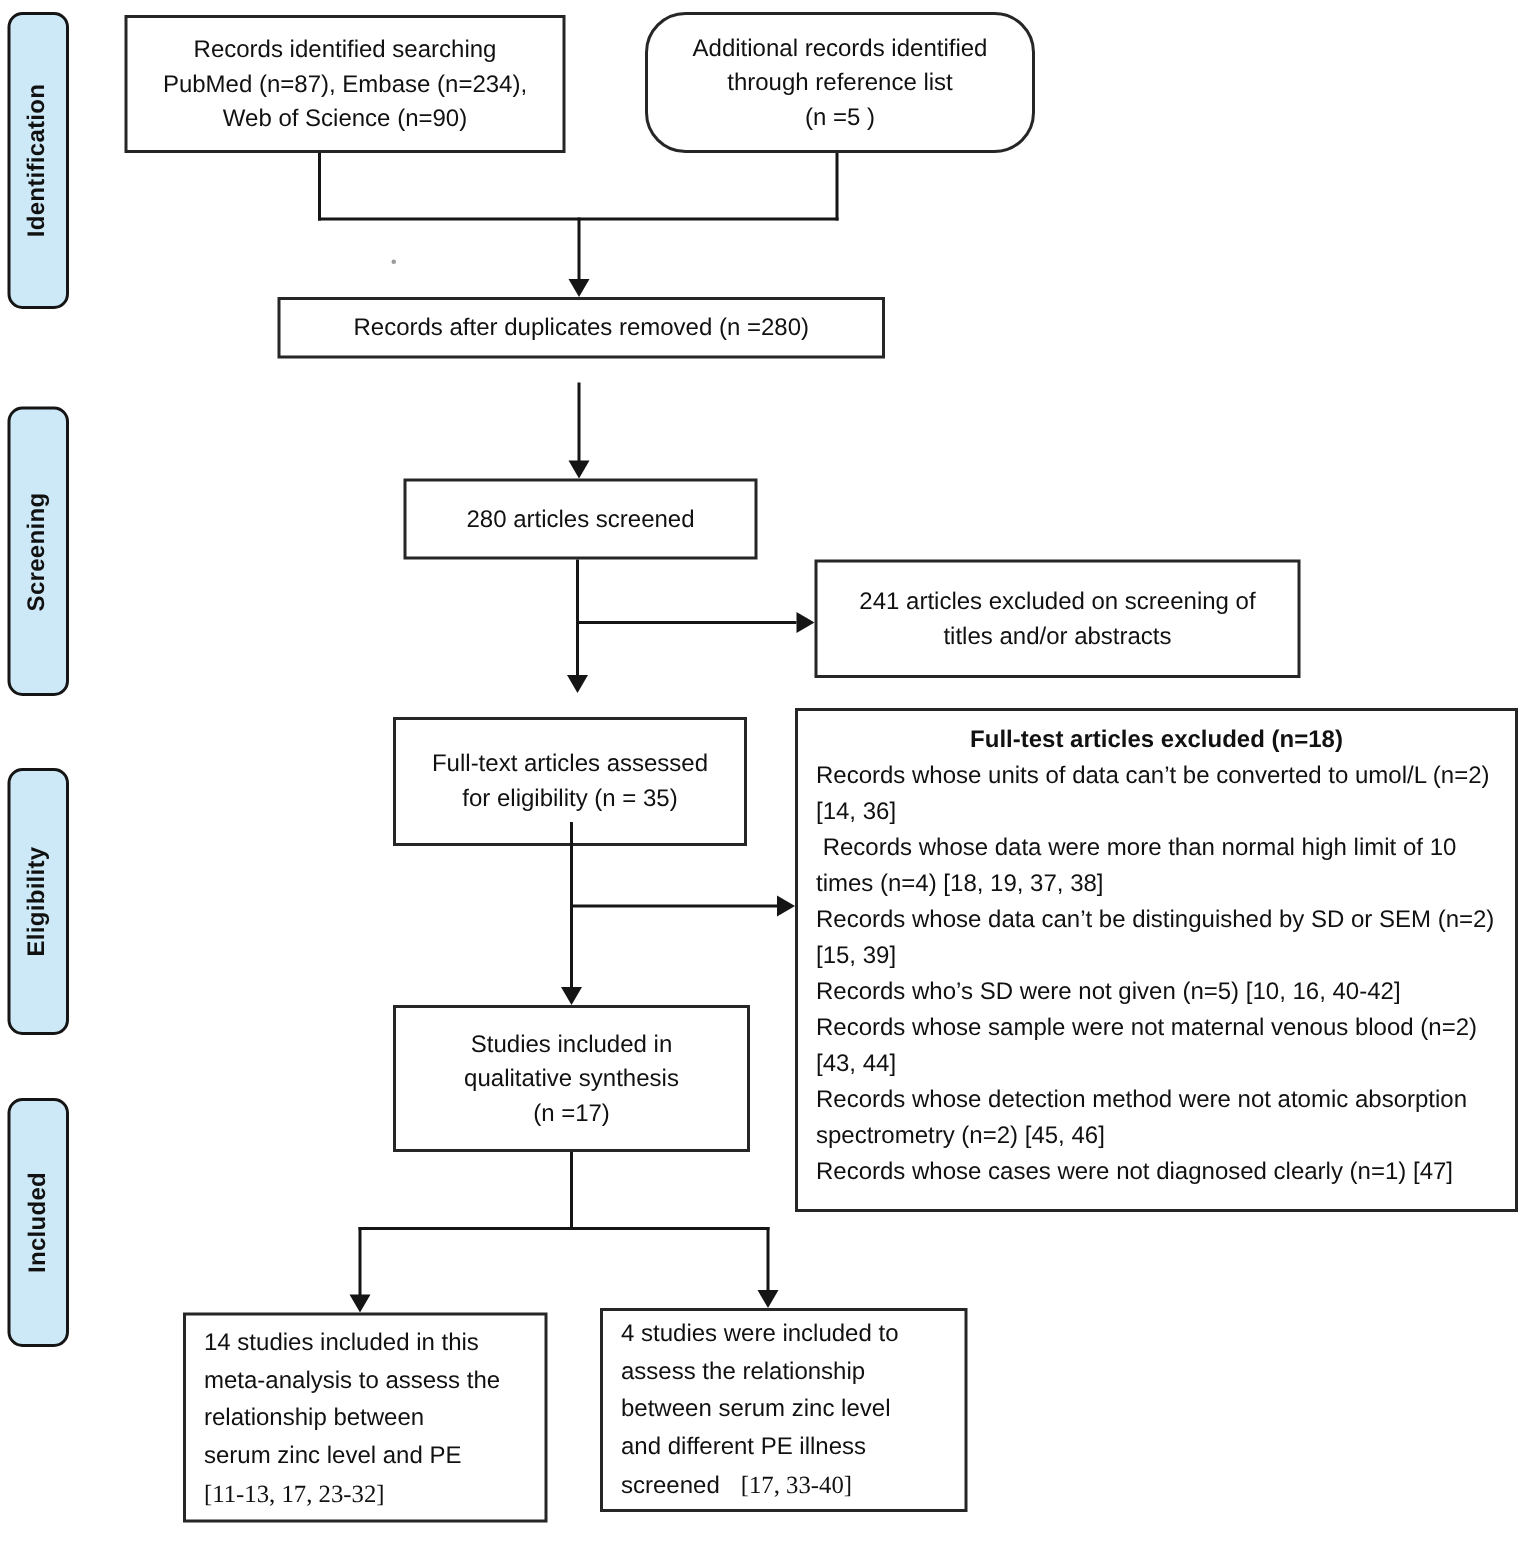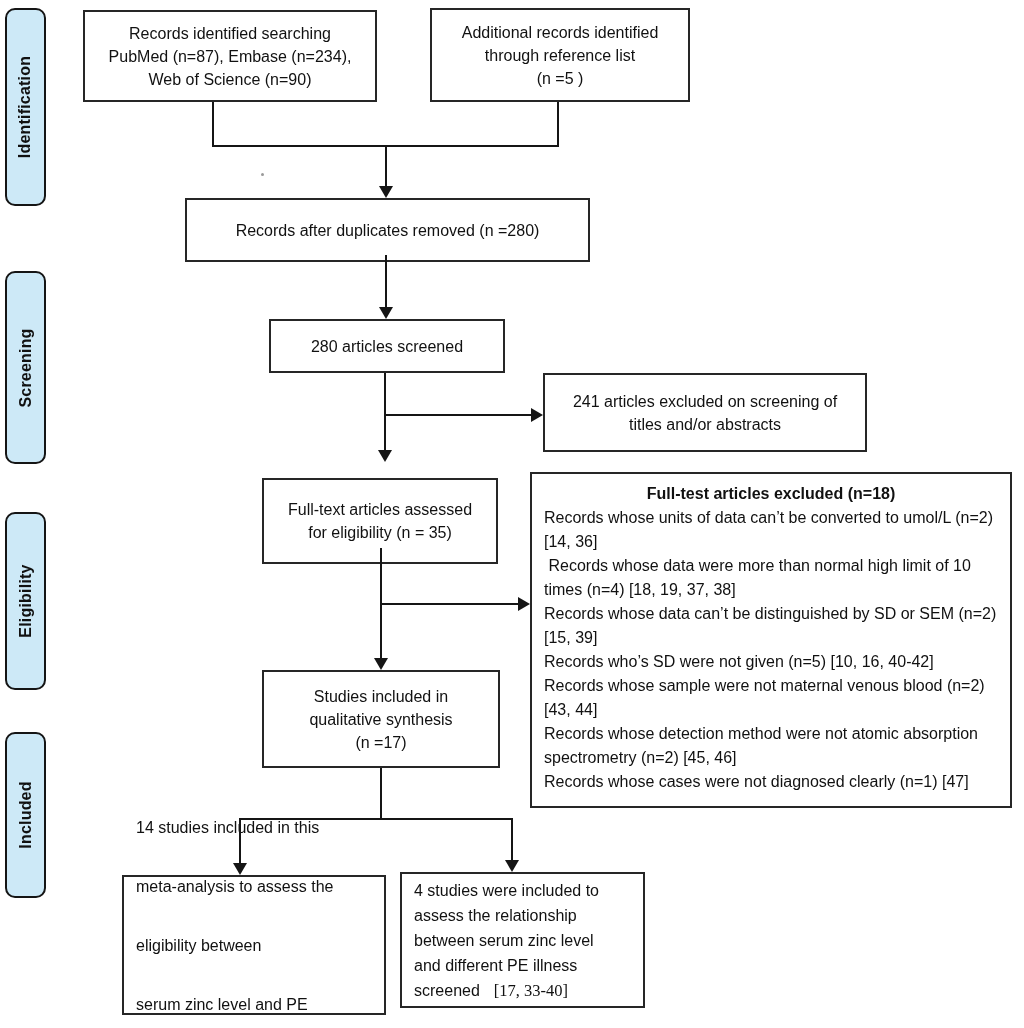--- a/index.html
+++ b/index.html
@@ -58,27 +58,27 @@
     </div>
   <div class="stage" style="top:732px;height:166px;">
       <span>Included</span>
     </div>
 
   <div class="box" style="left:83px;top:10px;width:294px;height:92px;">
     <div>Records identified searching</div>
     <div>PubMed (n=87), Embase (n=234),</div>
     <div>Web of Science (n=90)</div>
   </div>
-  <div class="box" style="left:430px;top:8px;width:260px;height:94px;">
+  <div class="box" style="left:430px;top:8px;width:260px;height:94px;border-radius:27px;">
     <div>Additional records identified</div>
     <div>through reference list</div>
     <div>(n =5 )</div>
   </div>
 
-  <div class="box" style="left:185px;top:198px;width:405px;height:64px;">
+  <div class="box" style="left:185px;top:198px;width:405px;height:41px;">
     <div>Records after duplicates removed (n =280)</div>
   </div>
 
   <div class="box" style="left:269px;top:319px;width:236px;height:54px;">
     <div>280 articles screened</div>
   </div>
 
   <div class="box" style="left:543px;top:373px;width:324px;height:79px;">
     <div>241 articles excluded on screening of</div>
     <div>titles and/or abstracts</div>
@@ -99,24 +99,24 @@
     <div class="reason">Records whose detection method were not atomic absorption spectrometry (n=2) [45, 46]</div>
     <div class="reason">Records whose cases were not diagnosed clearly (n=1) [47]</div>
   </div>
 
   <div class="box" style="left:262px;top:670px;width:238px;height:98px;">
     <div>Studies included in</div>
     <div>qualitative synthesis</div>
     <div>(n =17)</div>
   </div>
 
-  <div class="box leftalign" style="left:122px;top:875px;width:264px;height:140px;gap:34px;">
+  <div class="box leftalign" style="left:122px;top:875px;width:243px;height:140px;">
     <div>14 studies included in this</div>
     <div>meta-analysis to assess the</div>
-    <div>eligibility between</div>
+    <div>relationship between</div>
     <div>serum zinc level and PE</div>
     <div class="serif">[11-13, 17, 23-32]</div>
   </div>
 
   <div class="box leftalign" style="left:400px;top:872px;width:245px;height:136px;">
     <div>4 studies were included to</div>
     <div>assess the relationship</div>
     <div>between serum zinc level</div>
     <div>and different PE illness</div>
     <div>

